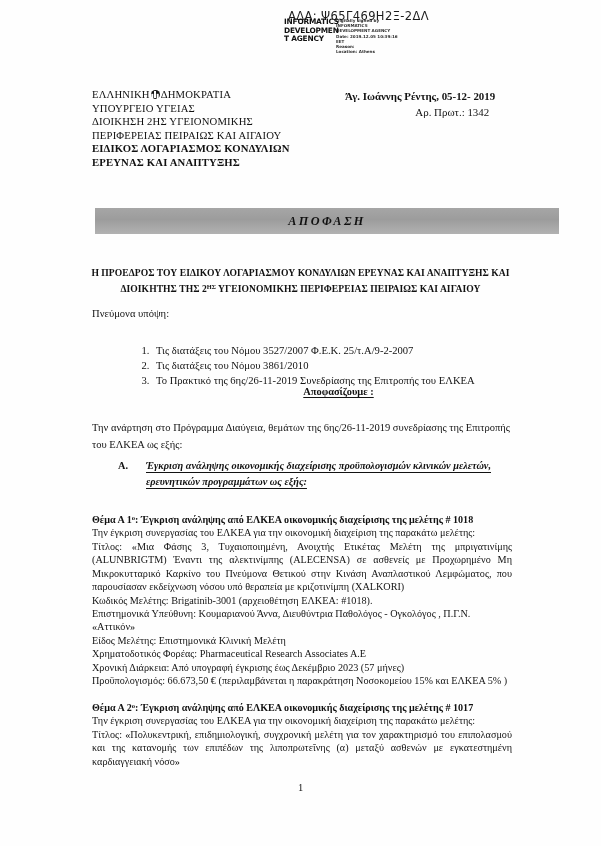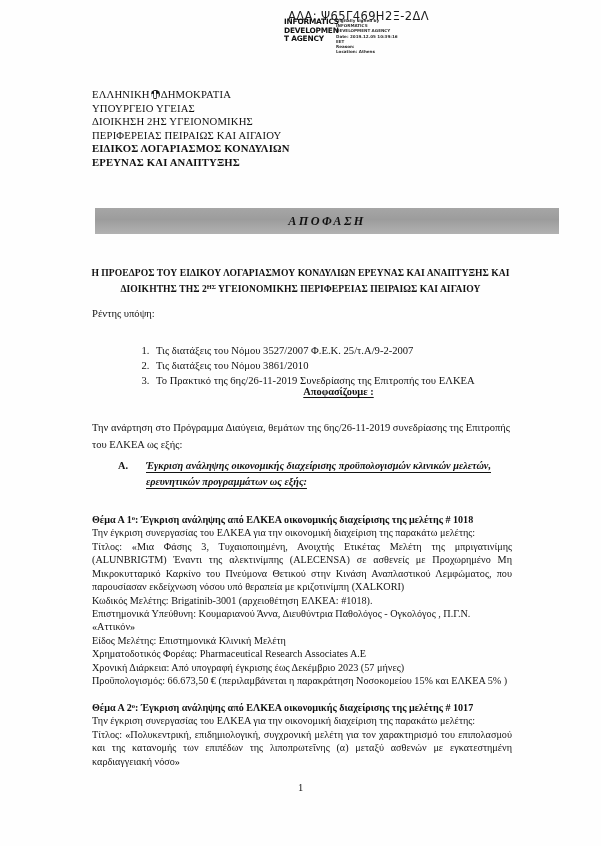--- a/index.html
+++ b/index.html
@@ -300,32 +300,36 @@
     <div class="lh-row">
       <span>ΕΛΛΗΝΙΚΗ</span><span class="emblem"></span><span>ΔΗΜΟΚΡΑΤΙΑ</span>
     </div>
     <div class="lh-row">ΥΠΟΥΡΓΕΙΟ ΥΓΕΙΑΣ</div>
     <div class="lh-row">ΔΙΟΙΚΗΣΗ 2ΗΣ ΥΓΕΙΟΝΟΜΙΚΗΣ</div>
     <div class="lh-row">ΠΕΡΙΦΕΡΕΙΑΣ ΠΕΙΡΑΙΩΣ ΚΑΙ ΑΙΓΑΙΟΥ</div>
     <div class="lh-row bold">ΕΙΔΙΚΟΣ ΛΟΓΑΡΙΑΣΜΟΣ ΚΟΝΔΥΛΙΩΝ</div>
     <div class="lh-row bold">ΕΡΕΥΝΑΣ ΚΑΙ ΑΝΑΠΤΥΞΗΣ</div>
   </div>
 
+  <div class="dateblock">
+    <div>Άγ. Ιωάννης Ρέντης,  05-12- 2019</div>
+    <div class="protocol">Αρ. Πρωτ.: 1342</div>
+  </div>
 
   <div class="banner">
     <span>ΑΠΟΦΑΣΗ</span>
   </div>
 
   <div class="doc-title">
     <span>Η ΠΡΟΕΔΡΟΣ ΤΟΥ ΕΙΔΙΚΟΥ ΛΟΓΑΡΙΑΣΜΟΥ ΚΟΝΔΥΛΙΩΝ ΕΡΕΥΝΑΣ ΚΑΙ</span>
     <span>ΑΝΑΠΤΥΞΗΣ ΚΑΙ</span><br>
     <span>ΔΙΟΙΚΗΤΗΣ ΤΗΣ  2</span><sup>ΗΣ</sup><span> ΥΓΕΙΟΝΟΜΙΚΗΣ ΠΕΡΙΦΕΡΕΙΑΣ ΠΕΙΡΑΙΩΣ ΚΑΙ ΑΙΓΑΙΟΥ</span>
   </div>
 
-  <div class="having">Ρέντης υπόψη:</div>
+  <div class="having">Πνεύμονα υπόψη:</div>
 
   <ol class="ol-provisions">
     <li>Τις διατάξεις του Νόμου  3527/2007  Φ.Ε.Κ. 25/τ.Α/9-2-2007</li>
     <li>Τις διατάξεις του Νόμου 3861/2010</li>
     <li>Το Πρακτικό της  6ης/26-11-2019  Συνεδρίασης της Επιτροπής του ΕΛΚΕΑ</li>
   </ol>
 
   <div class="decide">
     <span>Αποφασίζουμε :</span>
   </div>

